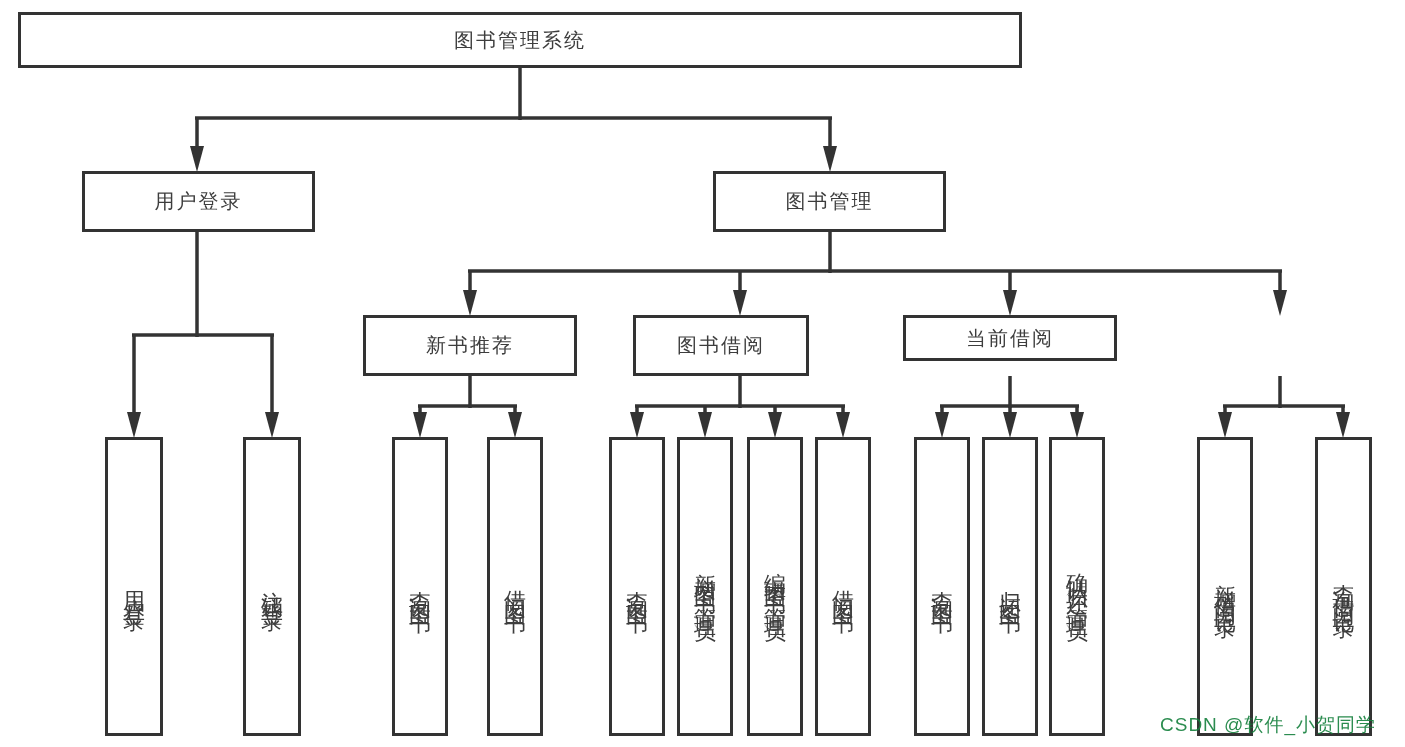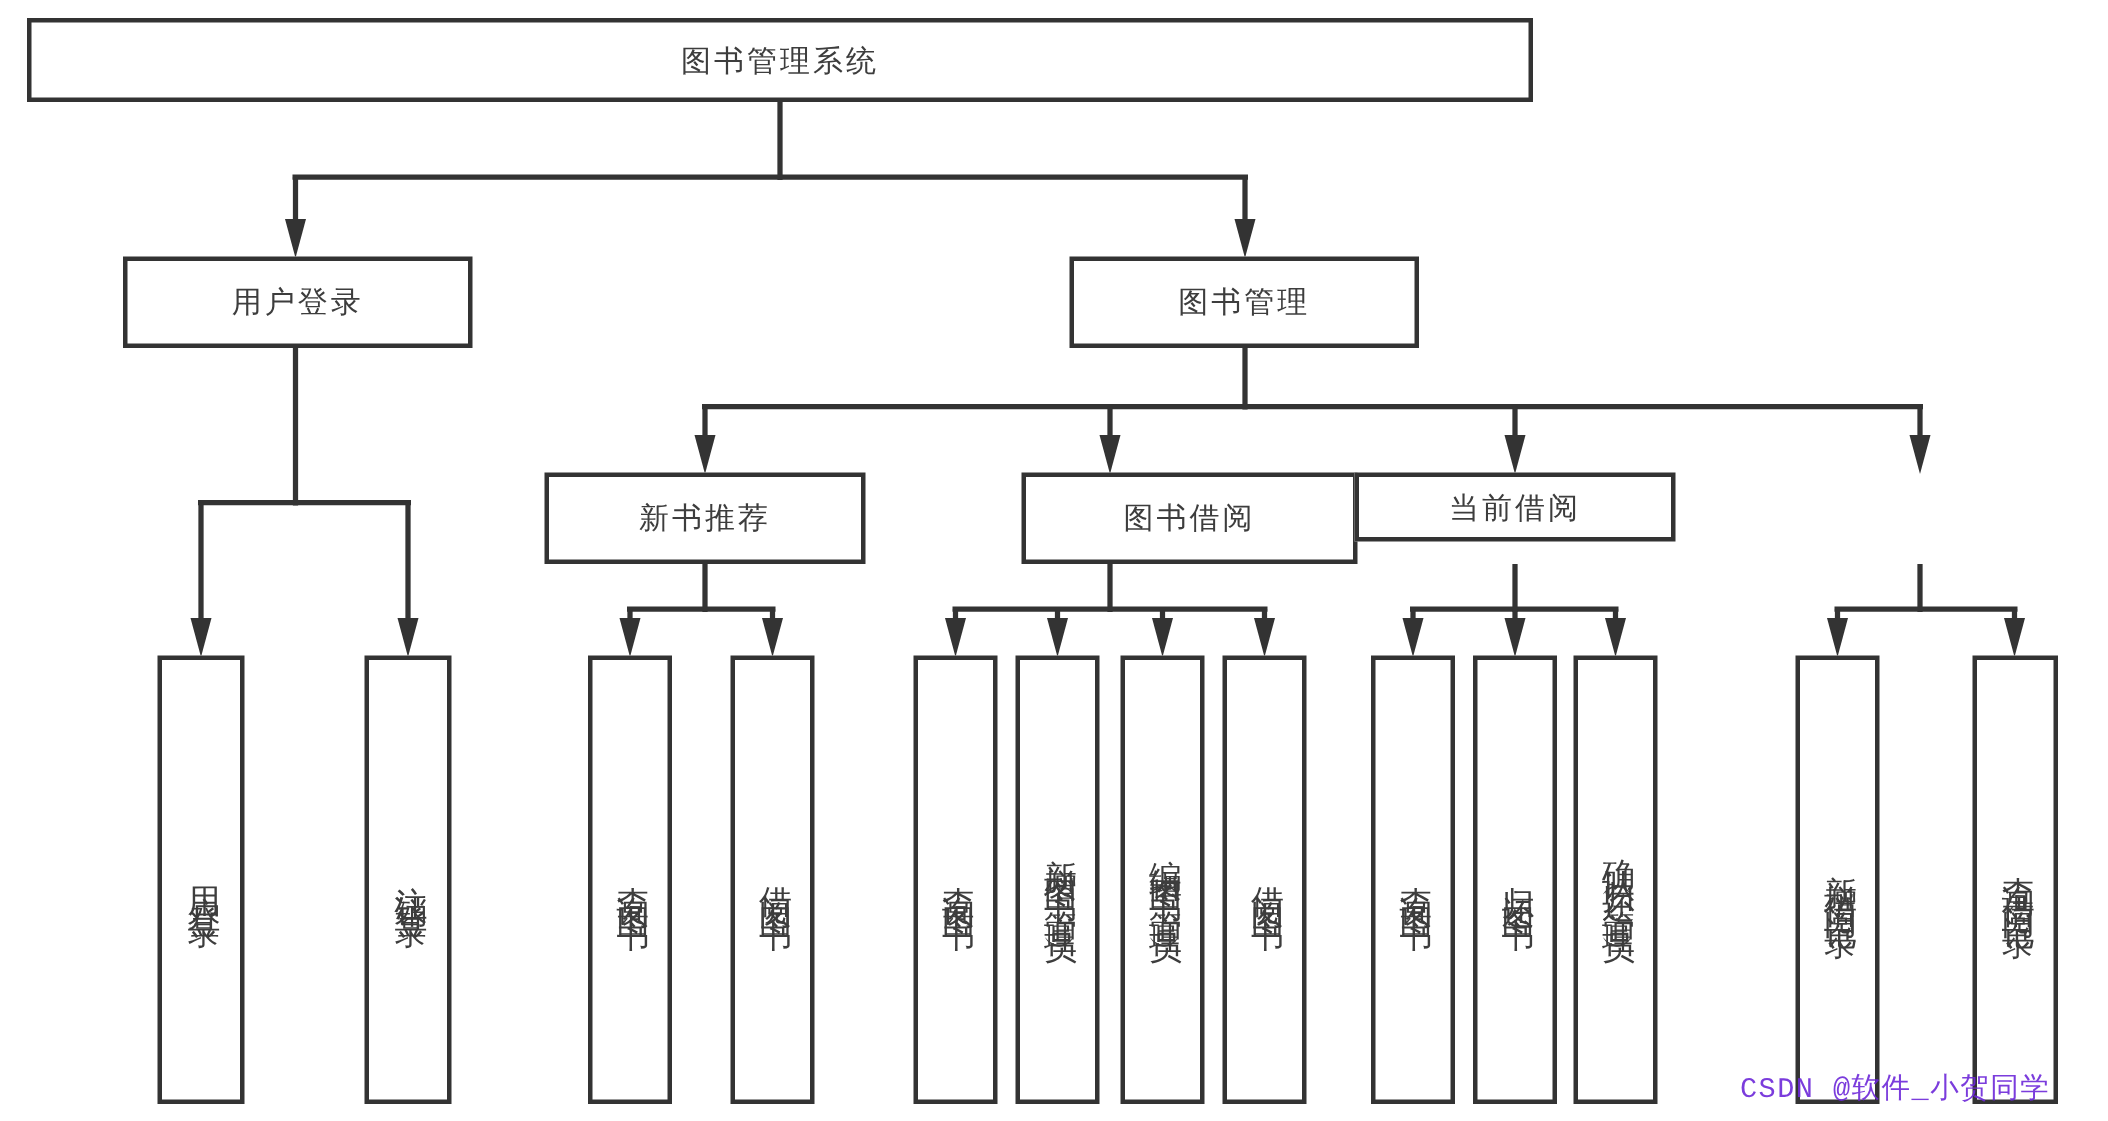--- a/index.html
+++ b/index.html
@@ -1,20 +1,20 @@
 <!DOCTYPE html>
 <html><head>
 <meta charset="utf-8">
 <style>
   html,body{margin:0;padding:0;background:#ffffff;}
   .canvas{
     position:relative;
     width:1405px;height:747px;
     background:#ffffff;
-    font-family:Liberation Mono, monospace;
+    font-family:Liberation Sans, sans-serif;
     overflow:hidden;
   }
   svg.connectors{position:absolute;left:0;top:0;width:1405px;height:747px;}
   .box{
     position:absolute;
     box-sizing:border-box;
     border:3px solid #333333;
     background:#ffffff;
     display:flex;
     align-items:center;
@@ -31,21 +31,21 @@
     text-orientation:mixed;
     font-size:22px;
     letter-spacing:7px;
     line-height:1;
     white-space:nowrap;
   }
   .watermark{
     position:absolute;
     left:1160px;top:712px;
     font-size:19px;
-    color:#6d28d9;
+    color:#15803d;
     letter-spacing:1px;
     white-space:nowrap;
     z-index:5;
     opacity:.9;
   }
   line{stroke:#333333;stroke-width:3.5;}
   polygon{fill:#333333;}
 </style>
 </head>
 <body>
@@ -121,21 +121,21 @@
   <div class="box h" style="left:82px;top:171px;width:233px;height:61px;">
     <span>用户登录</span>
   </div>
   <div class="box h" style="left:363px;top:315px;width:214px;height:61px;">
     <span>新书推荐</span>
   </div>
 
   <div class="box h" style="left:713px;top:171px;width:233px;height:61px;">
     <span>图书管理</span>
   </div>
-  <div class="box h" style="left:633px;top:315px;width:224px;height:61px;margin-left:48px;">
+  <div class="box h" style="left:633px;top:315px;width:176px;height:61px;">
     <span>图书借阅</span>
   </div>
   <div class="box h" style="left:903px;top:315px;width:214px;height:46px;">
     <span>当前借阅</span>
   </div>
 
   <div class="box v" style="left:105px;top:437px;width:58px;height:299px;">
     <span>用户登录</span>
   </div>
   <div class="box v" style="left:243px;top:437px;width:58px;height:299px;">

